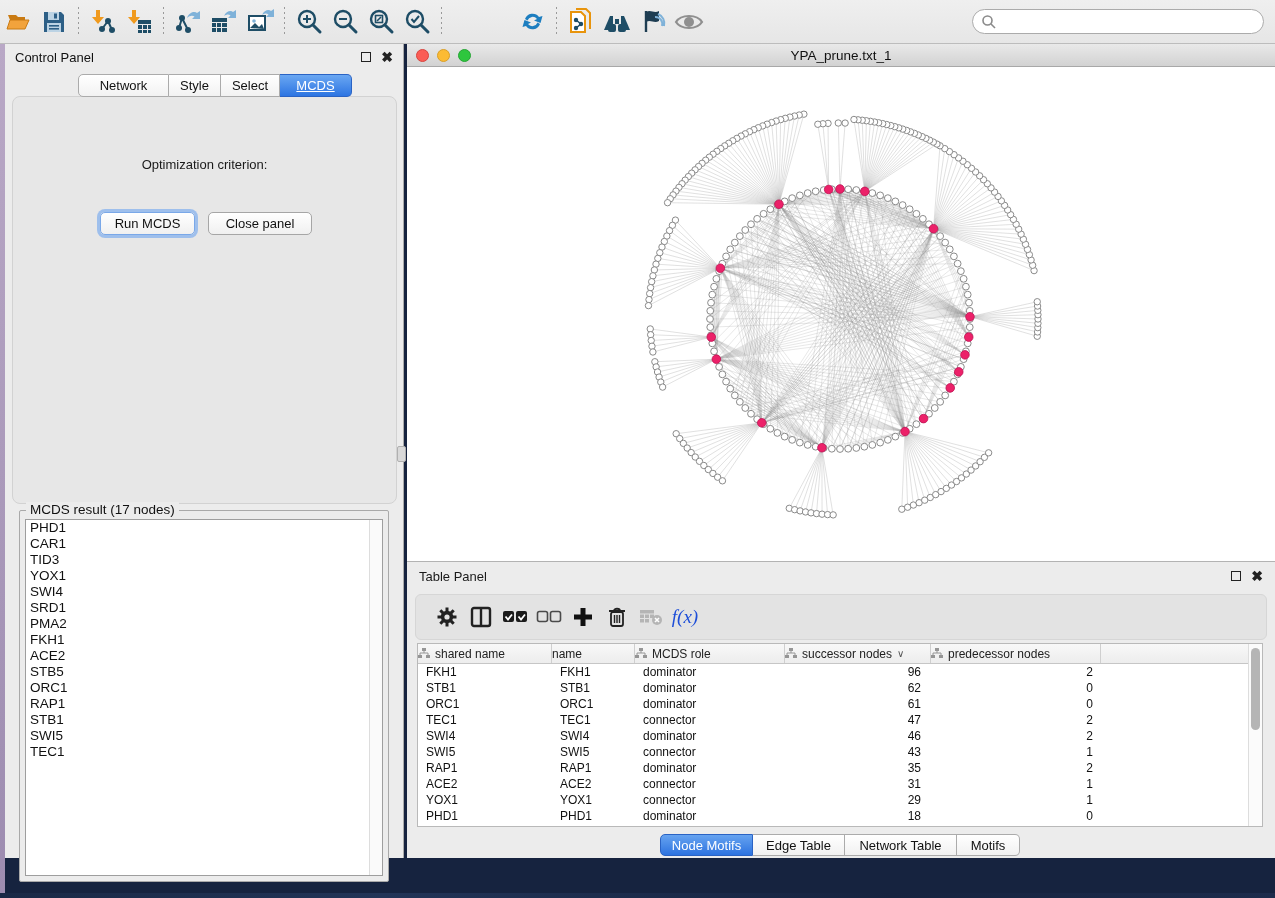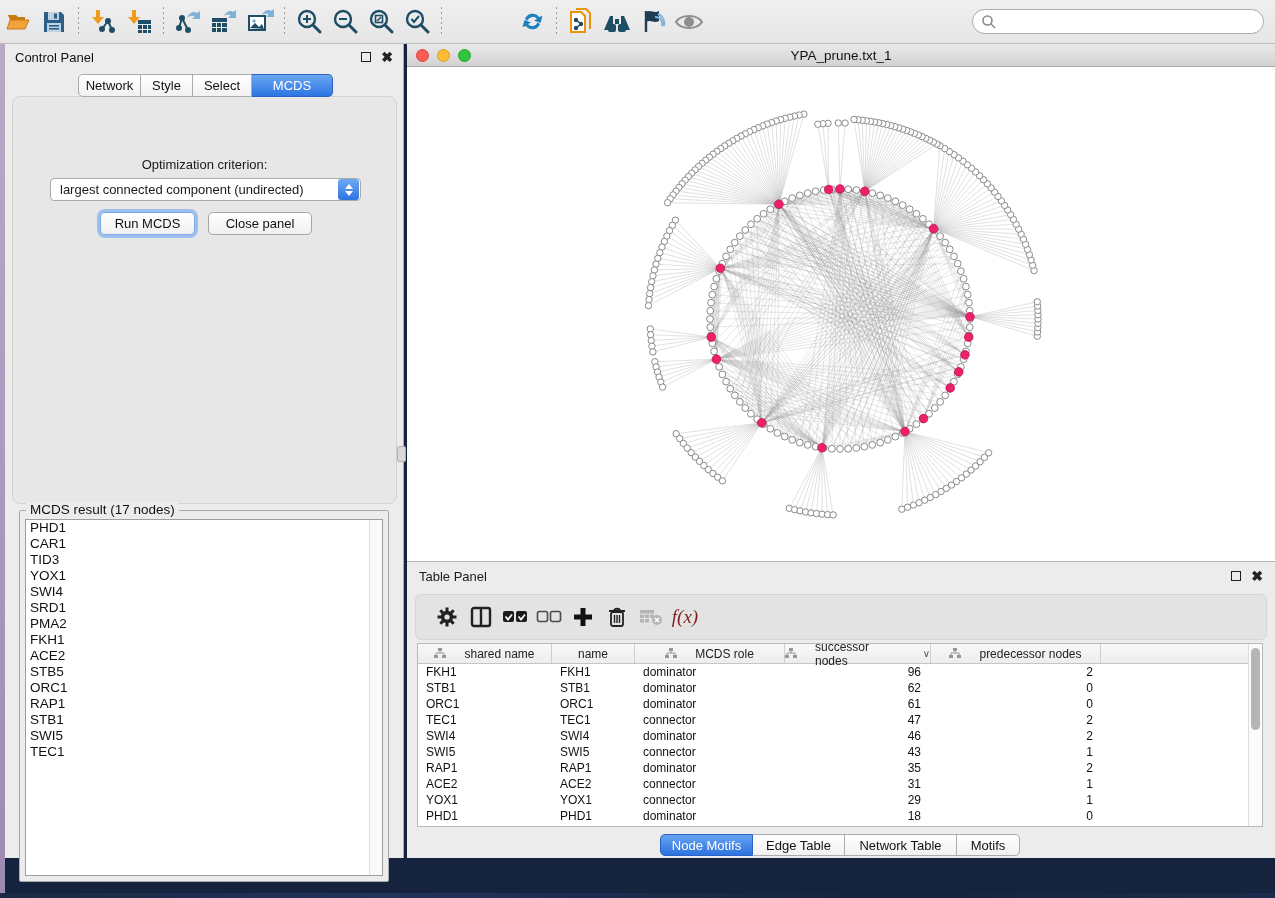--- a/index.html
+++ b/index.html
@@ -96,27 +96,27 @@
   .net-canvas { position:absolute; left:0; top:23px; width:868px; height:494px; background:#fff; }
 
   
   .table-panel { position:absolute; left:407px; top:561px; width:868px; height:297px;
     background:#ececec; border-top:1px solid #b3b3b3; }
   .tp-header { height:28px; display:flex; align-items:center; padding:0 12px; }
   .tp-toolbar { position:absolute; left:8px; top:32px; width:852px; height:46px;
     background:#e3e3e3; border:1px solid #d6d6d6; border-radius:6px;
     display:flex; align-items:center; padding-left:14px; }
   .tpico { width:34px; height:30px; display:flex; align-items:center; justify-content:center; flex:none; }
-  .fx { font-family:"Liberation Serif", serif; font-style:italic; font-size:19px; color:#7f1d1d; }
+  .fx { font-family:"Liberation Serif", serif; font-style:italic; font-size:19px; color:#1d4ed8; }
 
   .ntable { position:absolute; left:10px; top:81px; width:846px; height:184px;
     background:#fff; border:1px solid #b9b9b9; overflow:hidden; }
   .thead { display:flex; height:20px; background:linear-gradient(#f8f8f8,#ededed);
     border-bottom:1px solid #c6c6c6; }
-  .th { display:flex; align-items:center; justify-content:center; gap:18px;
+  .th { display:flex; align-items:center; justify-content:flex-start; gap:5px;
     border-right:1px solid #cfcfcf; font-size:12px; color:#222; flex:none; }
   .th .treeico { opacity:.75; }
   .sortglyph { font-size:10px; color:#555; }
   .tbody { position:absolute; left:0; top:20px; right:14px; bottom:0; }
   .tr { display:flex; height:16px; align-items:center; }
   .td { flex:none; font-size:12px; color:#111; white-space:nowrap; overflow:hidden; }
   .td.left { padding-left:8px; text-align:left; }
   .td.right { text-align:right; }
   .vscroll { position:absolute; right:0; top:0; bottom:0; width:14px;
     background:#fbfbfb; border-left:1px solid #ddd; }
@@ -305,33 +305,26 @@
   <div class="control-panel">
     <div class="cp-header">
       <span class="cp-title">Control Panel</span>
       <span class="win-btns">
         <span class="float-btn"></span>
         <span class="close-btn">✖</span>
       </span>
     </div>
     <div class="cp-box"></div>
     <div class="ctabs" id="ctab-strip">
-        <div class="ctab" style="width: 63px;">Network</div>
+        <div class="ctab" style="width: 91px;">Network</div>
         <div class="ctab" style="width: 52px;">Style</div>
         <div class="ctab" style="width: 59px;">Select</div>
-        <div class="ctab sel" style="width: 81px;">MCDS</div>
+        <div class="ctab sel" style="width: 72px; text-decoration: underline;">MCDS</div>
       </div>
     <div class="opt-label">Optimization criterion:</div>
-    <div class="opt-select">
-      <span class="val">largest connected component (undirected)</span>
-      <span class="stepper">
-          <span class="tri-up"></span>
-          <span class="tri-dn"></span>
-        </span>
-    </div>
     <div class="btn focusring" id="run-btn">Run MCDS</div>
     <div class="btn" id="closep-btn">Close panel</div>
 
     <div class="result-group">
       <span class="result-legend">MCDS result (17 nodes)</span>
       <div class="result-list" id="result-list">
         <div class="result-scroll"></div>
       <div class="result-item">PHD1</div>
           <div class="result-item">CAR1</div>
           <div class="result-item">TID3</div>

